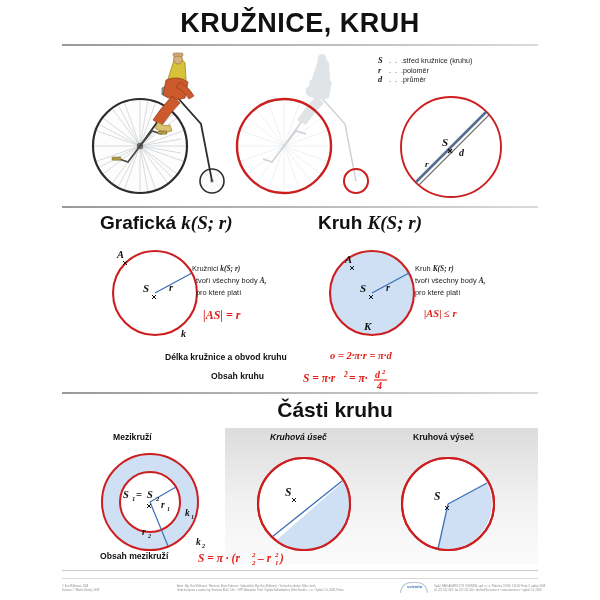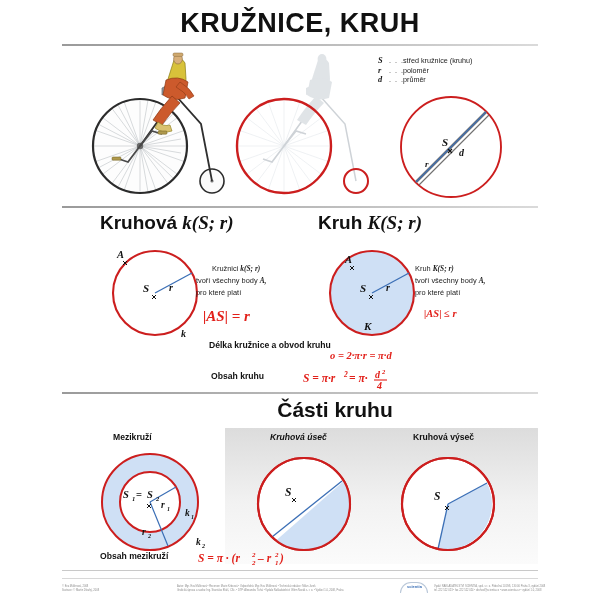--- a/index.html
+++ b/index.html
@@ -235,45 +235,45 @@
       <path d="M63 57 l4 4 M67 57 l-4 4" stroke="#111" stroke-width="1.1"></path>
       <text x="57" y="54" font-family="Liberation Serif, serif" font-size="11" font-style="italic" font-weight="bold" fill="#111">S</text>
       <text x="74" y="64" font-family="Liberation Serif, serif" font-size="10" font-style="italic" font-weight="bold" fill="#111">d</text>
       <text x="40" y="75" font-family="Liberation Serif, serif" font-size="9" font-style="italic" font-weight="bold" fill="#111">r</text>
     </svg>
   </div>
 
   <div class="rule r2"></div>
 
   <div class="h2 left">
-    <span>Kruhová</span>
+    <span>Grafická</span>
     <span class="ital">k(S; r)</span>
   </div>
 
   <div class="fig" style="left:95px;top:240px;">
     <svg width="130" height="100" viewBox="0 0 130 100">
       <circle cx="60" cy="53" r="42" fill="none" stroke="#cc1e1e" stroke-width="2.1"></circle>
       <line x1="60" y1="53" x2="97" y2="33" stroke="#3b6fb6" stroke-width="1.3"></line>
       <path d="M57 55 l4 4 M61 55 l-4 4" stroke="#111" stroke-width="1"></path>
       <path d="M28 21 l4 4 M32 21 l-4 4" stroke="#111" stroke-width="1"></path>
       <text x="22" y="18" font-family="Liberation Serif, serif" font-size="10.5" font-style="italic" font-weight="bold" fill="#111">A</text>
       <text x="48" y="52" font-family="Liberation Serif, serif" font-size="11" font-style="italic" font-weight="bold" fill="#111">S</text>
       <text x="74" y="51" font-family="Liberation Serif, serif" font-size="10" font-style="italic" font-weight="bold" fill="#111">r</text>
       <text x="86" y="97" font-family="Liberation Serif, serif" font-size="10" font-style="italic" font-weight="bold" fill="#111">k</text>
     </svg>
   </div>
 
-  <div class="para" style="left:212px;top:264px;">
+  <div class="para" style="left:192px;top:264px;">
     <span>Kružnici </span><span class="it">k(S; r)</span>
   </div>
   <div class="para" style="left:196px;top:276px;">
     <span>tvoří všechny body </span><span class="it">A,</span>
   </div>
   <div class="para" style="left:196px;top:288px;">pro které platí</div>
-  <div class="formula" style="left:203px;top:308px;font-size:15px;">|AS| = r</div>
+  <div class="formula" style="left:203px;top:308px;font-size:12px;">|AS| = r</div>
 
   <div class="h2 right">
     <span>Kruh</span>
     <span class="ital">K(S; r)</span>
   </div>
 
   <div class="fig" style="left:312px;top:240px;">
     <svg width="130" height="100" viewBox="0 0 130 100">
       <circle cx="60" cy="53" r="42" fill="#cfe0f5" stroke="#cc1e1e" stroke-width="2.1"></circle>
       <line x1="60" y1="53" x2="97" y2="33" stroke="#3b6fb6" stroke-width="1.3"></line>
@@ -288,21 +288,21 @@
 
   <div class="para" style="left:415px;top:264px;">
     <span>Kruh </span><span class="it">K(S; r)</span>
   </div>
   <div class="para" style="left:415px;top:276px;">
     <span>tvoří všechny body </span><span class="it">A,</span>
   </div>
   <div class="para" style="left:415px;top:288px;">pro které platí</div>
   <div class="formula" style="left:424px;top:308px;font-size:10.5px;">|AS| ≤ r</div>
 
-  <div class="flabel" style="left:165px;top:340px;margin-left:44px;">Délka kružnice a obvod kruhu</div>
+  <div class="flabel" style="left:165px;top:352px;">Délka kružnice a obvod kruhu</div>
   <div class="formula" style="left:303px;top:350px;font-size:10.5px;margin-left:27px;">
     <span>o = 2·π·r = π·d</span>
   </div>
 
   <div class="flabel" style="left:165px;top:371px;margin-left:46px;">Obsah kruhu</div>
   <div class="formula" style="left:303px;top:366px;font-size:10.5px;">
     <svg width="92" height="24" viewBox="0 0 92 24">
       <text x="0" y="16" font-family="Liberation Serif, serif" font-size="11.5" font-style="italic" font-weight="bold" fill="#e2201a">S = π·r</text>
       <text x="41" y="11" font-family="Liberation Serif, serif" font-size="7.5" font-style="italic" font-weight="bold" fill="#e2201a">2</text>
       <text x="46" y="16" font-family="Liberation Serif, serif" font-size="11.5" font-style="italic" font-weight="bold" fill="#e2201a">= π·</text>

